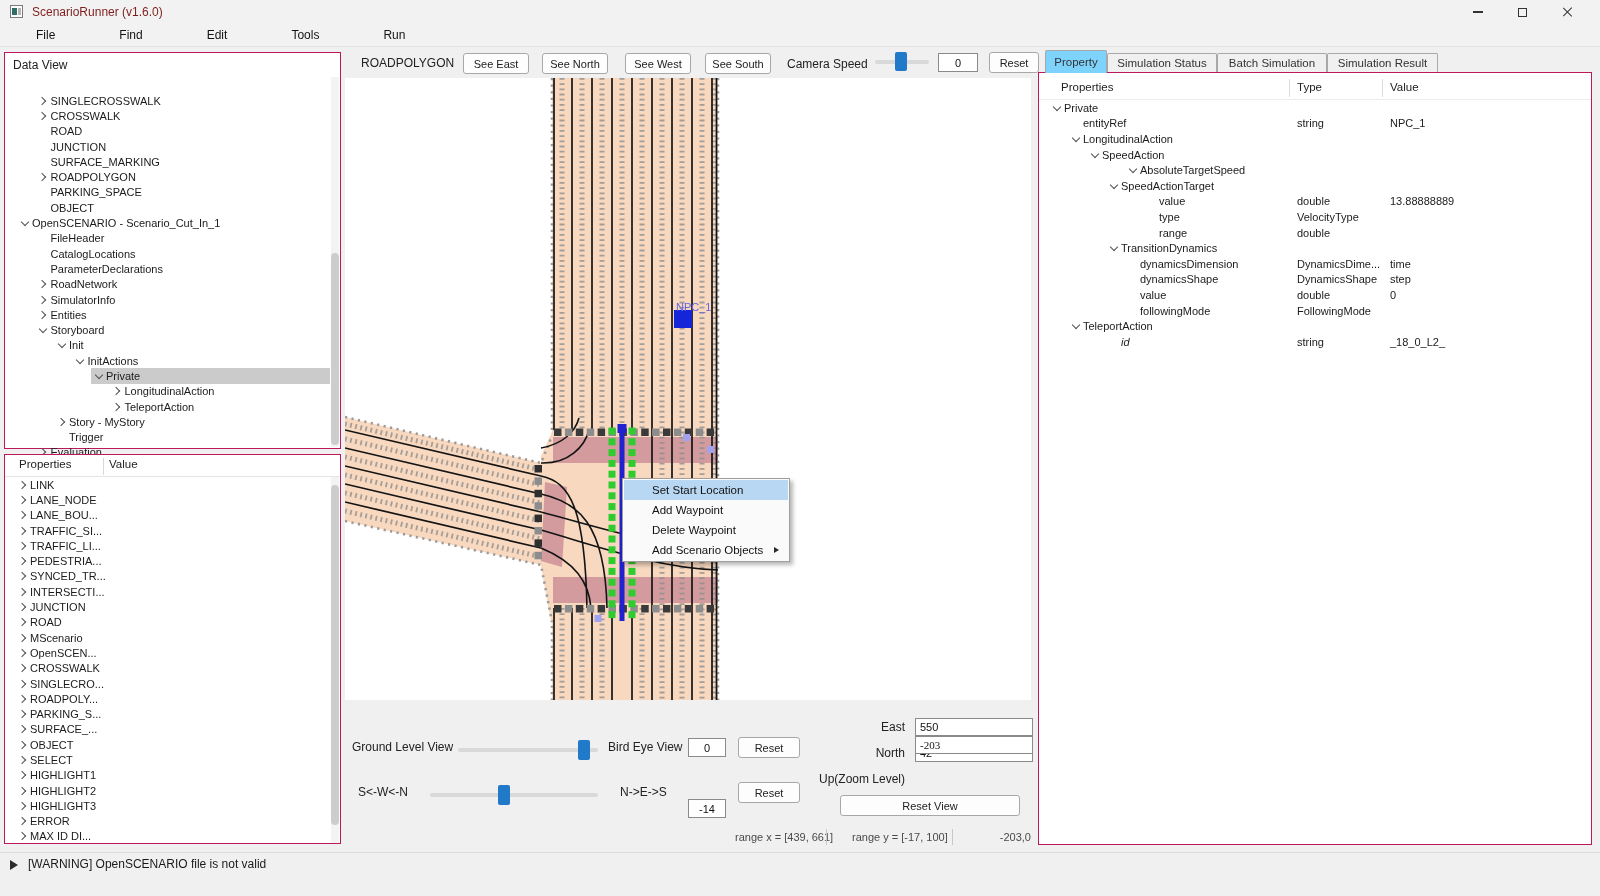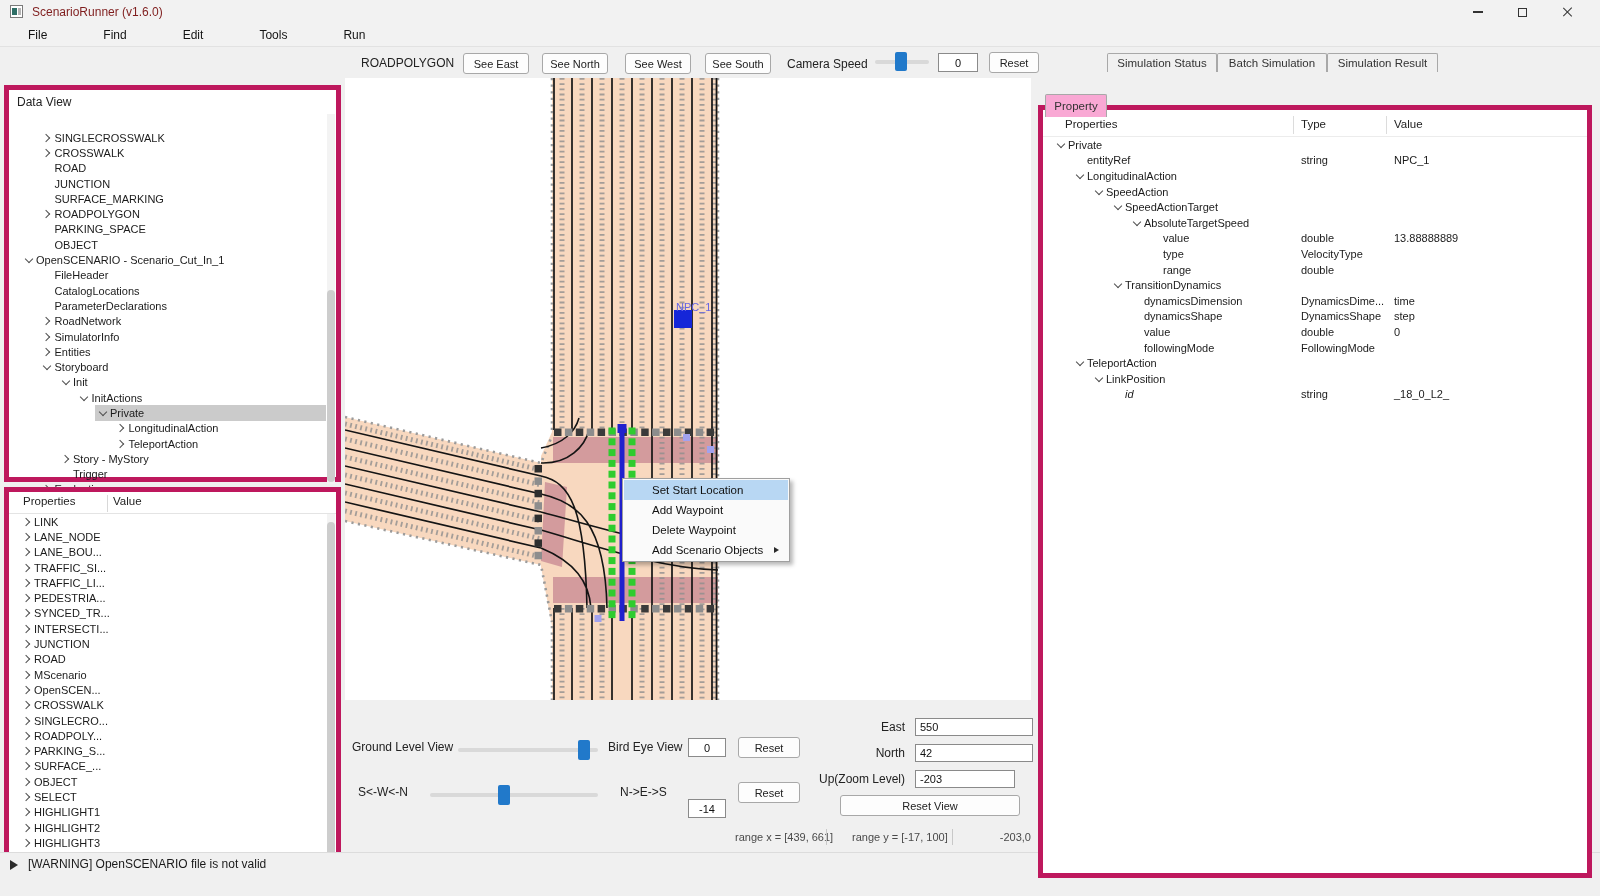--- a/index.html
+++ b/index.html
@@ -14,23 +14,23 @@
   #wintitle{left:32px;top:5px;font-size:12px;color:#7f1d1d;}
   .winbtn{top:0;width:45px;height:24px;display:flex;align-items:center;justify-content:center;}
   #btn-min{left:1455px;}#btn-max{left:1500px;}#btn-close{left:1545px;}
   .minbar{width:10px;height:1.5px;background:#333;}
   .maxbox{width:9px;height:9px;border:1.2px solid #333;box-sizing:border-box;}
   .xwrap{position:relative;width:12px;height:12px;}
   .xbar{position:absolute;left:5.4px;top:0;width:1.2px;height:12px;background:#333;}
   .xbar.a{transform:rotate(45deg);} .xbar.b{transform:rotate(-45deg);}
   
   #menubar{left:0;top:24px;width:1600px;height:22px;background:#f2f2f2;border-bottom:1px solid #e2e2e2;display:flex;align-items:center;}
-  .menuitem{padding:0 28px;font-size:12px;color:#141414;height:22px;display:flex;align-items:center;}
-  
-  .panel{position:absolute;background:#fff;border:5px solid #be185d;box-sizing:border-box;margin-top:33px;}
+  .menuitem{padding:0 28px;font-size:12px;color:#141414;height:22px;display:flex;align-items:center;margin-left:8px;}
+  
+  .panel{position:absolute;background:#fff;border:1px solid #be185d;box-sizing:border-box;}
   #dataview{left:4px;top:52px;width:337px;height:397px;}
   #layerpanel{left:4px;top:454px;width:337px;height:390px;}
   #dv-title{position:absolute;left:8px;top:5px;font-size:12px;color:#222;}
   #dv-rows{position:absolute;left:0;top:40px;right:10px;}
   .trow{display:flex;align-items:center;height:15.3px;font-size:11px;white-space:nowrap;}
   .ind{flex:0 0 auto;height:100%;}
   .rowbody{display:flex;align-items:center;flex:1 1 auto;height:100%;}
   .rowbody.sel{background:#cbcbcb;}
   .cwrap{flex:0 0 15px;width:15px;height:100%;display:flex;align-items:center;justify-content:center;}
   .cv{display:block;width:5px;height:5px;border-right:1.4px solid #4f4f4f;border-bottom:1.4px solid #4f4f4f;}
@@ -64,21 +64,21 @@
   .subarrow{position:absolute;right:9px;width:0;height:0;border-left:5px solid #2b2b2b;
             border-top:3.5px solid transparent;border-bottom:3.5px solid transparent;}
   
   .ctl-label{position:absolute;font-size:12px;color:#222;white-space:nowrap;}
   #resetview{left:840px;top:795px;width:180px;height:21px;}
   .rangetxt{position:absolute;top:831px;font-size:11px;color:#4a4a4a;white-space:nowrap;}
   .rangediv{position:absolute;top:829px;width:1px;height:16px;background:#c8c8c8;}
   
   .tab{position:absolute;border:1px solid #a8a8a8;border-bottom:none;background:#f0f0f0;font-size:11.5px;color:#333;
        display:flex;align-items:center;justify-content:center;box-sizing:border-box;border-radius:2px 2px 0 0;}
-  .tab.active{background:#f9a8d4;z-index:5;margin-top:44px;}
+  .tab.active{background:#7dd3fc;z-index:5;}
   #proppanel{left:1038px;top:72px;width:554px;height:773px;z-index:1;}
   .pp-h{position:absolute;top:8px;font-size:11.5px;color:#222;}
   .pp-div{position:absolute;top:6px;width:1px;height:18px;background:#dcdcdc;}
   #pp-underline{position:absolute;left:0;top:26px;width:100%;height:1px;background:#ececec;}
   #pp-rows{position:absolute;left:0;top:27px;right:2px;}
   .prow{position:relative;height:15.6px;font-size:11px;white-space:nowrap;}
   .prow .pl{position:absolute;left:0;top:0;height:100%;display:flex;align-items:center;}
   .prow .pt{position:absolute;left:258px;top:0;height:100%;display:flex;align-items:center;}
   .prow .pv{position:absolute;left:351px;top:0;height:100%;display:flex;align-items:center;}
   
@@ -711,21 +711,21 @@
 <div class="thumb" style="left:498px;top:785px;"></div>
 <div class="ctl-label" style="left:620px;top:785px;">N-&gt;E-&gt;S</div>
 <input class="inp center" style="left: 688px; top: 783px; width: 38px; height: 19px; margin-top: 16px;" value="-14">
 <div class="btn" style="left:738px;top:782px;width:62px;height:21px;">Reset</div>
 
 <div class="ctl-label" style="left:840px;top:720px;width:65px;text-align:right;">East</div>
 <input class="inp" style="left: 915px; top: 718px; width: 118px; height: 18px;" value="550">
 <div class="ctl-label" style="left:840px;top:746px;width:65px;text-align:right;">North</div>
 <input class="inp" style="left: 915px; top: 744px; width: 118px; height: 18px;" value="42">
 <div class="ctl-label" style="left:812px;top:772px;width:93px;text-align:right;">Up(Zoom Level)</div>
-<input class="inp" style="left: 915px; top: 770px; width: 100px; height: 18px;" value="-203">
+<input class="inp" style="left: 915px; top: 736px; width: 118px; height: 18px; font-family: Liberation Serif, serif;" value="-203">
 <div id="resetview" class="btn">Reset View</div>
 
 <div class="rangetxt" style="left:735px;">range x = [439, 661]</div>
 <div class="rangediv" style="left:826px;"></div>
 <div class="rangetxt" style="left:852px;">range y = [-17, 100]</div>
 <div class="rangediv" style="left:952px;"></div>
 <div class="rangetxt" style="left:975px;width:56px;text-align:right;">-203,0</div>
 
 <div id="tabbar">
     <div class="tab active" style="left: 1045px; width: 62px; top: 50px; height: 23px;">Property</div>
@@ -773,35 +773,35 @@
         <div class="pl" style="padding-left: 48px;">
           <span class="cwrap">
             <i class="cv exp"></i>
           </span>
           <span>SpeedAction</span>
         </div>
         <div class="pt"></div>
         <div class="pv"></div>
       </div>
       <div class="prow">
+        <div class="pl" style="padding-left: 86px;">
+          <span class="cwrap">
+            <i class="cv exp"></i>
+          </span>
+          <span>AbsoluteTargetSpeed</span>
+        </div>
+        <div class="pt"></div>
+        <div class="pv"></div>
+      </div>
+      <div class="prow">
         <div class="pl" style="padding-left: 67px;">
           <span class="cwrap">
             <i class="cv exp"></i>
           </span>
           <span>SpeedActionTarget</span>
-        </div>
-        <div class="pt"></div>
-        <div class="pv"></div>
-      </div>
-      <div class="prow">
-        <div class="pl" style="padding-left: 86px;">
-          <span class="cwrap">
-            <i class="cv exp"></i>
-          </span>
-          <span>AbsoluteTargetSpeed</span>
         </div>
         <div class="pt"></div>
         <div class="pv"></div>
       </div>
       <div class="prow">
         <div class="pl" style="padding-left: 105px;">
           <span class="cwrap"></span>
           <span>value</span>
         </div>
         <div class="pt">double</div>
@@ -864,30 +864,20 @@
         </div>
         <div class="pt">FollowingMode</div>
         <div class="pv"></div>
       </div>
       <div class="prow">
         <div class="pl" style="padding-left: 29px;">
           <span class="cwrap">
             <i class="cv exp"></i>
           </span>
           <span>TeleportAction</span>
-        </div>
-        <div class="pt"></div>
-        <div class="pv"></div>
-      </div>
-      <div class="prow">
-        <div class="pl" style="padding-left: 48px;">
-          <span class="cwrap">
-            <i class="cv exp"></i>
-          </span>
-          <span>LinkPosition</span>
         </div>
         <div class="pt"></div>
         <div class="pv"></div>
       </div>
       <div class="prow">
         <div class="pl" style="padding-left: 67px; font-style: italic;">
           <span class="cwrap"></span>
           <span>id</span>
         </div>
         <div class="pt">string</div>

